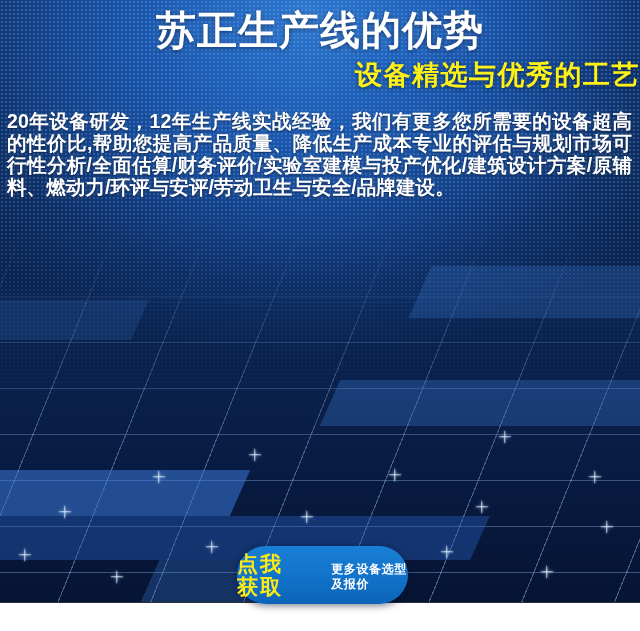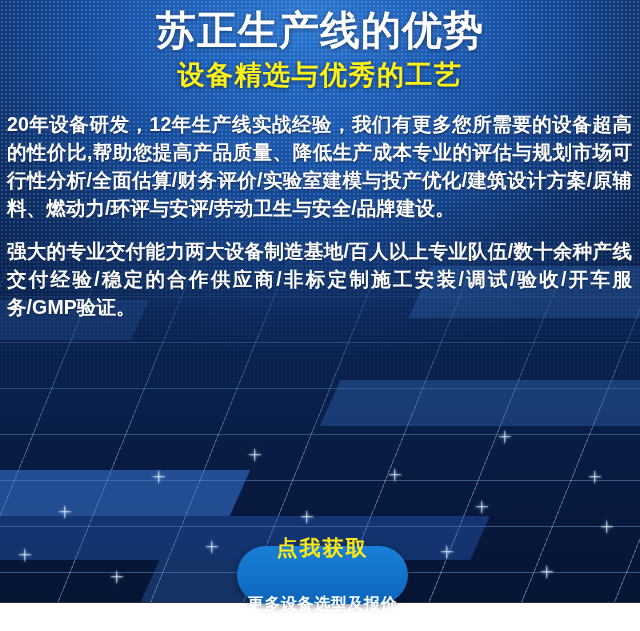--- a/index.html
+++ b/index.html
@@ -86,67 +86,67 @@
     text-align:center;
     color:#ffffff;
     font-size:40px;
     font-weight:bold;
     letter-spacing:1px;
     line-height:1.12;
     text-shadow:0 1px 5px rgba(4,20,55,0.65), 0 0 16px rgba(120,180,245,0.35);
   }
   .subtitle{
     position:absolute;left:0;right:0;top:60px;
-    text-align:center;
+    text-align:right;
     color:#fdf118;
     font-size:27px;
     font-weight:bold;
     letter-spacing:1.5px;
     line-height:1.15;
     text-shadow:0 1px 4px rgba(6,25,60,0.75);
   }
 
   .paragraphs{
     position:absolute;left:7px;right:6px;top:110px;
   }
   .para{
     color:#ffffff;
     font-size:19.5px;
     font-weight:bold;
-    line-height:28px;
+    line-height:22px;
     letter-spacing:0.1px;
     text-align:justify;
     text-shadow:0 1px 3px rgba(5,22,58,0.85), 0 0 9px rgba(150,200,250,0.22);
     margin:0 2px 15px 0;
   }
   .para:last-child{margin-bottom:0;}
 
   .cta{
     position:absolute;
     left:237px;top:546px;
     width:171px;height:58px;
     background:linear-gradient(to bottom,#1a7fd6 0%,#1172c9 55%,#0c64b8 100%);
     border-radius:29px;
     box-shadow:0 2px 7px rgba(2,14,40,0.5);
-    display:flex;flex-direction:column;
+    display:flex;flex-direction:row;
     align-items:center;justify-content:center;
     cursor:pointer;
     z-index:7;
     gap:32px;
   }
   .cta-main{
     color:#fde916;
     font-size:21px;
     font-weight:bold;
     letter-spacing:2px;
     line-height:1.1;
   }
   .cta-sub{
     color:#ffffff;
-    font-size:16px;
+    font-size:12px;
     font-weight:bold;
     letter-spacing:0.6px;
     line-height:1.25;
     margin-top:3px;
   }
 </style>
 </head>
 <body>
 
 <div id="poster">
@@ -182,21 +182,20 @@
   <div class="sparkle" style="left:18px;top:548px;"></div>
 
   <div class="content">
 
     <div class="title">苏正生产线的优势</div>
 
     <div class="subtitle">设备精选与优秀的工艺</div>
 
     <div class="paragraphs">
       <p class="para">20年设备研发，12年生产线实战经验，我们有更多您所需要的设备超高的性价比,帮助您提高产品质量、降低生产成本专业的评估与规划市场可行性分析/全面估算/财务评价/实验室建模与投产优化/建筑设计方案/原辅料、燃动力/环评与安评/劳动卫生与安全/品牌建设。</p>
-      <p class="para">强大的专业交付能力两大设备制造基地/百人以上专业队伍/数十余种产线交付经验/稳定的合作供应商/非标定制施工安装/调试/验收/开车服务/GMP验证。</p>
     </div>
 
   </div>
 
   <div class="cta">
     <div class="cta-main">点我获取</div>
     <div class="cta-sub">更多设备选型及报价</div>
   </div>
 
   <div class="bottom-strip"></div>

